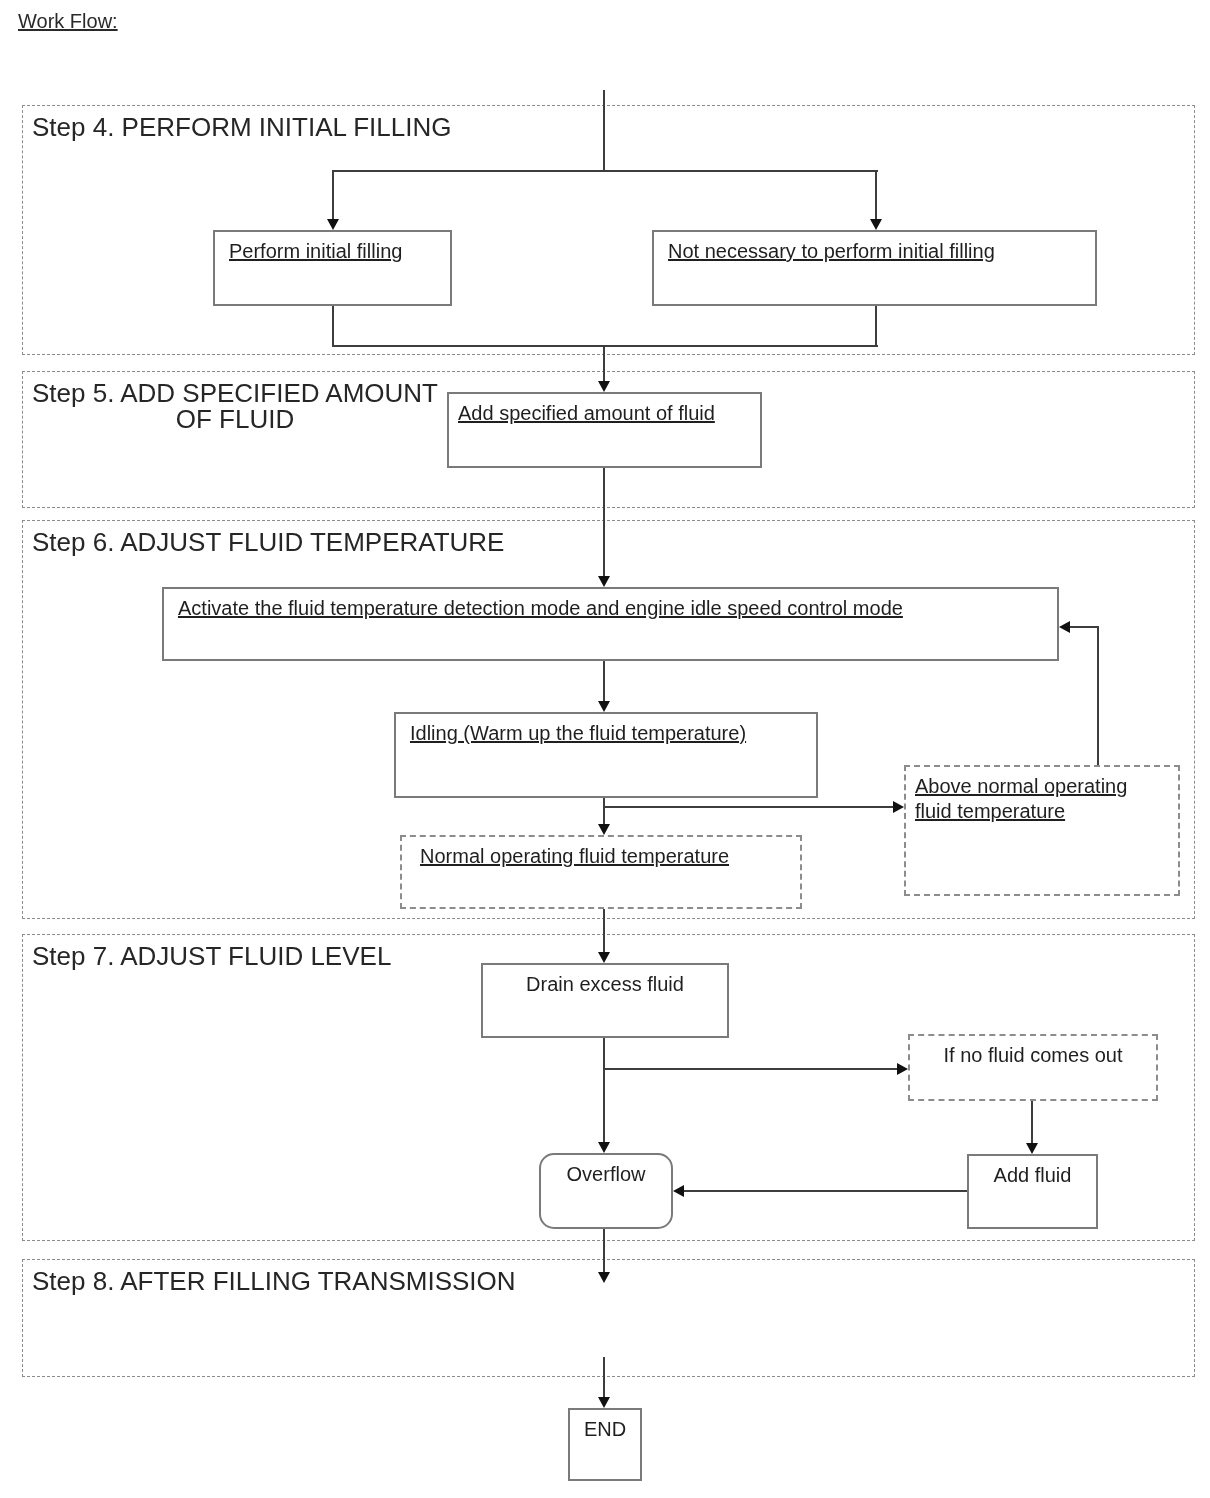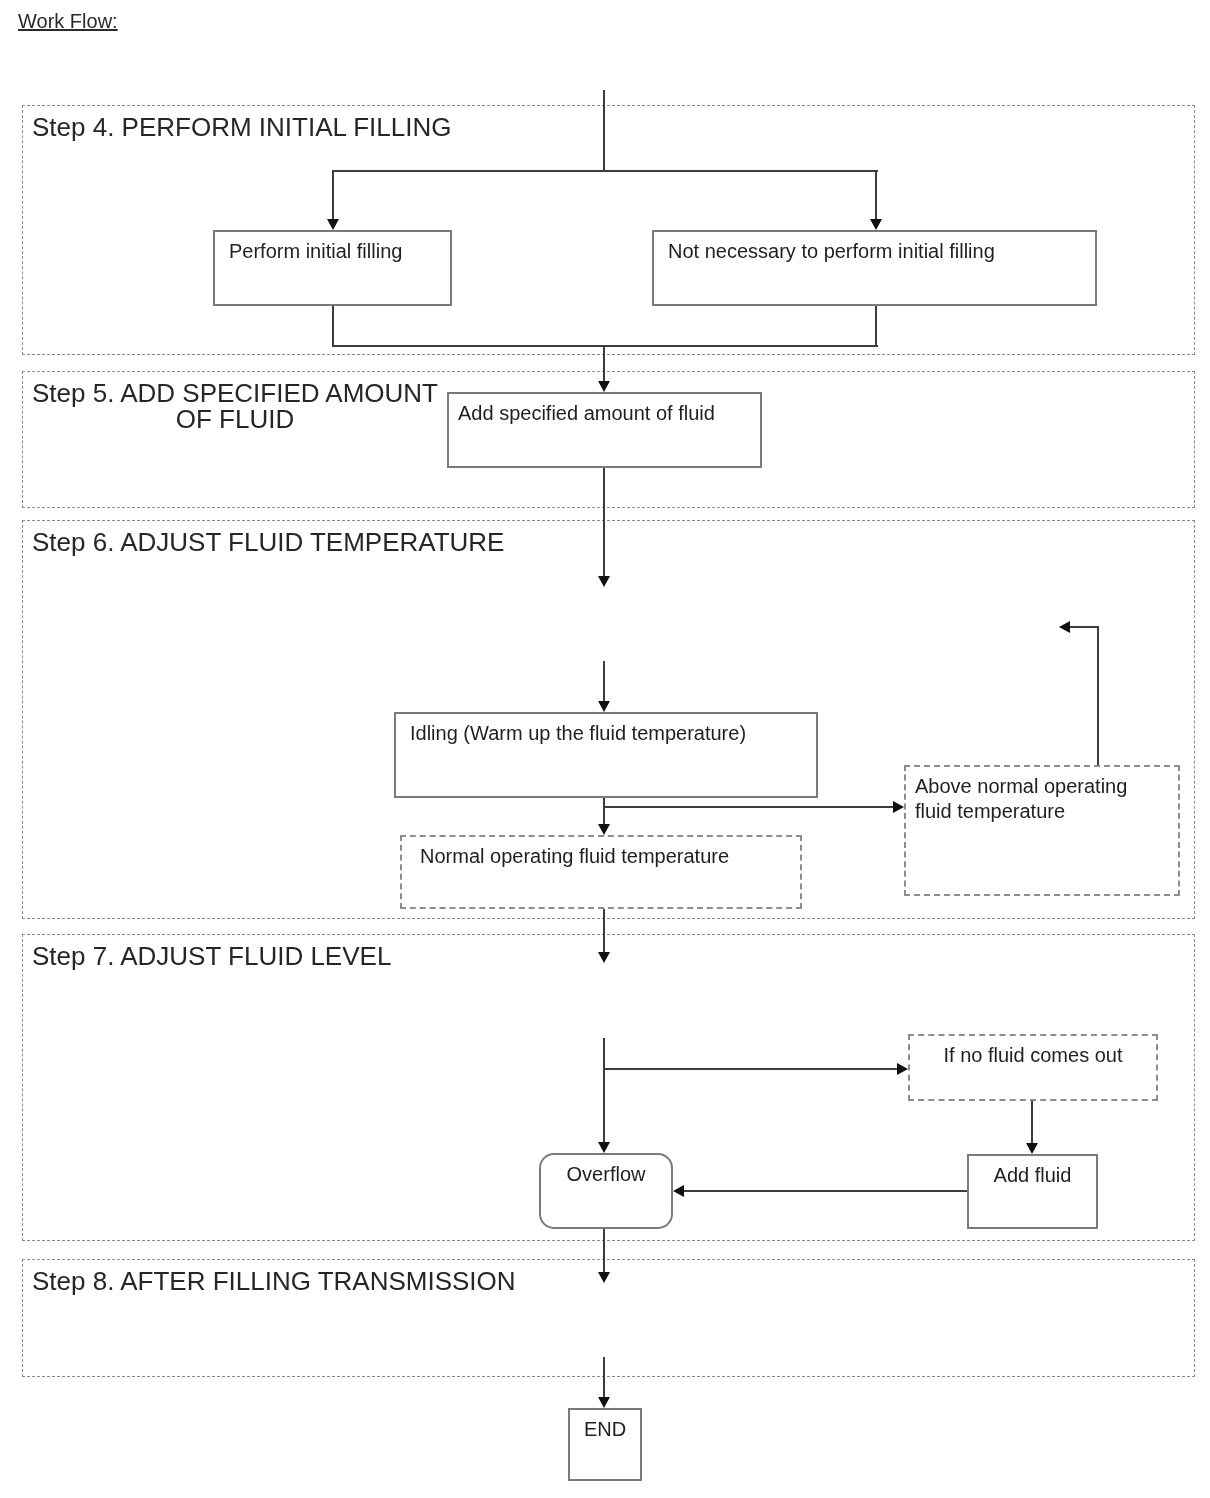--- a/index.html
+++ b/index.html
@@ -17,21 +17,21 @@
     position:absolute;left:9px;top:8px;font-size:26px;line-height:26px;color:#262626;
   }
   .section-title .l{display:block;white-space:nowrap;}
   .box{
     position:absolute;border:2px solid #7a7a7a;background:#ffffff;box-sizing:border-box;
     font-size:20px;line-height:25px;
   }
   .box.start-style{border-color:#454545;}
   .box.dashed{border:2px dashed #8c8c8c;background:transparent;}
   .box .lbl{display:block;padding-top:7px;}
-  .box.align-left .lbl{padding-left:14px;padding-right:10px;text-align:left;}
+  .box.align-left .lbl{padding-left:14px;padding-right:10px;text-align:left;text-decoration:underline;}
   .box.align-center .lbl{text-align:center;padding-left:4px;padding-right:4px;}
   .box.pad-sm .lbl{padding-left:9px;}
   .box.pad-lg .lbl{padding-left:18px;}
   .vline{position:absolute;width:2px;background:#3d3d3d;}
   .hline{position:absolute;height:2px;background:#3d3d3d;}
   .arr-d{position:absolute;width:0;height:0;
     border-left:6px solid transparent;border-right:6px solid transparent;border-top:11px solid #111;}
   .arr-r{position:absolute;width:0;height:0;
     border-top:6px solid transparent;border-bottom:6px solid transparent;border-left:11px solid #111;}
   .arr-l{position:absolute;width:0;height:0;
@@ -114,33 +114,39 @@
   </div>
 
   <div class="box align-left" style="left:652px;top:230px;width:445px;height:76px;">
     <span class="lbl">Not necessary to perform initial filling</span>
   </div>
 
   <div class="box align-left pad-sm" style="left:447px;top:392px;width:315px;height:76px;">
     <span class="lbl">Add specified amount of fluid</span>
   </div>
 
+  <div class="box align-left" style="left:162px;top:587px;width:897px;height:74px;">
+    <span class="lbl">Activate the fluid temperature detection mode and engine idle speed control mode</span>
+  </div>
 
   <div class="box align-left" style="left:394px;top:712px;width:424px;height:86px;">
     <span class="lbl">Idling (Warm up the fluid temperature)</span>
   </div>
 
   <div class="box dashed align-left pad-lg" style="left:400px;top:835px;width:402px;height:74px;">
     <span class="lbl">Normal operating fluid temperature</span>
   </div>
 
   <div class="box dashed align-left pad-sm" style="left:904px;top:765px;width:276px;height:131px;">
     <span class="lbl">Above normal operating fluid temperature</span>
   </div>
 
+  <div class="box align-center" style="left:481px;top:963px;width:248px;height:75px;">
+    <span class="lbl">Drain excess fluid</span>
+  </div>
 
   <div class="box dashed align-center" style="left:908px;top:1034px;width:250px;height:67px;">
     <span class="lbl">If no fluid comes out</span>
   </div>
 
   <div class="box align-center" style="left:539px;top:1153px;width:134px;height:76px;border-radius:15px;">
     <span class="lbl">Overflow</span>
   </div>
 
   <div class="box align-center" style="left:967px;top:1154px;width:131px;height:75px;">

